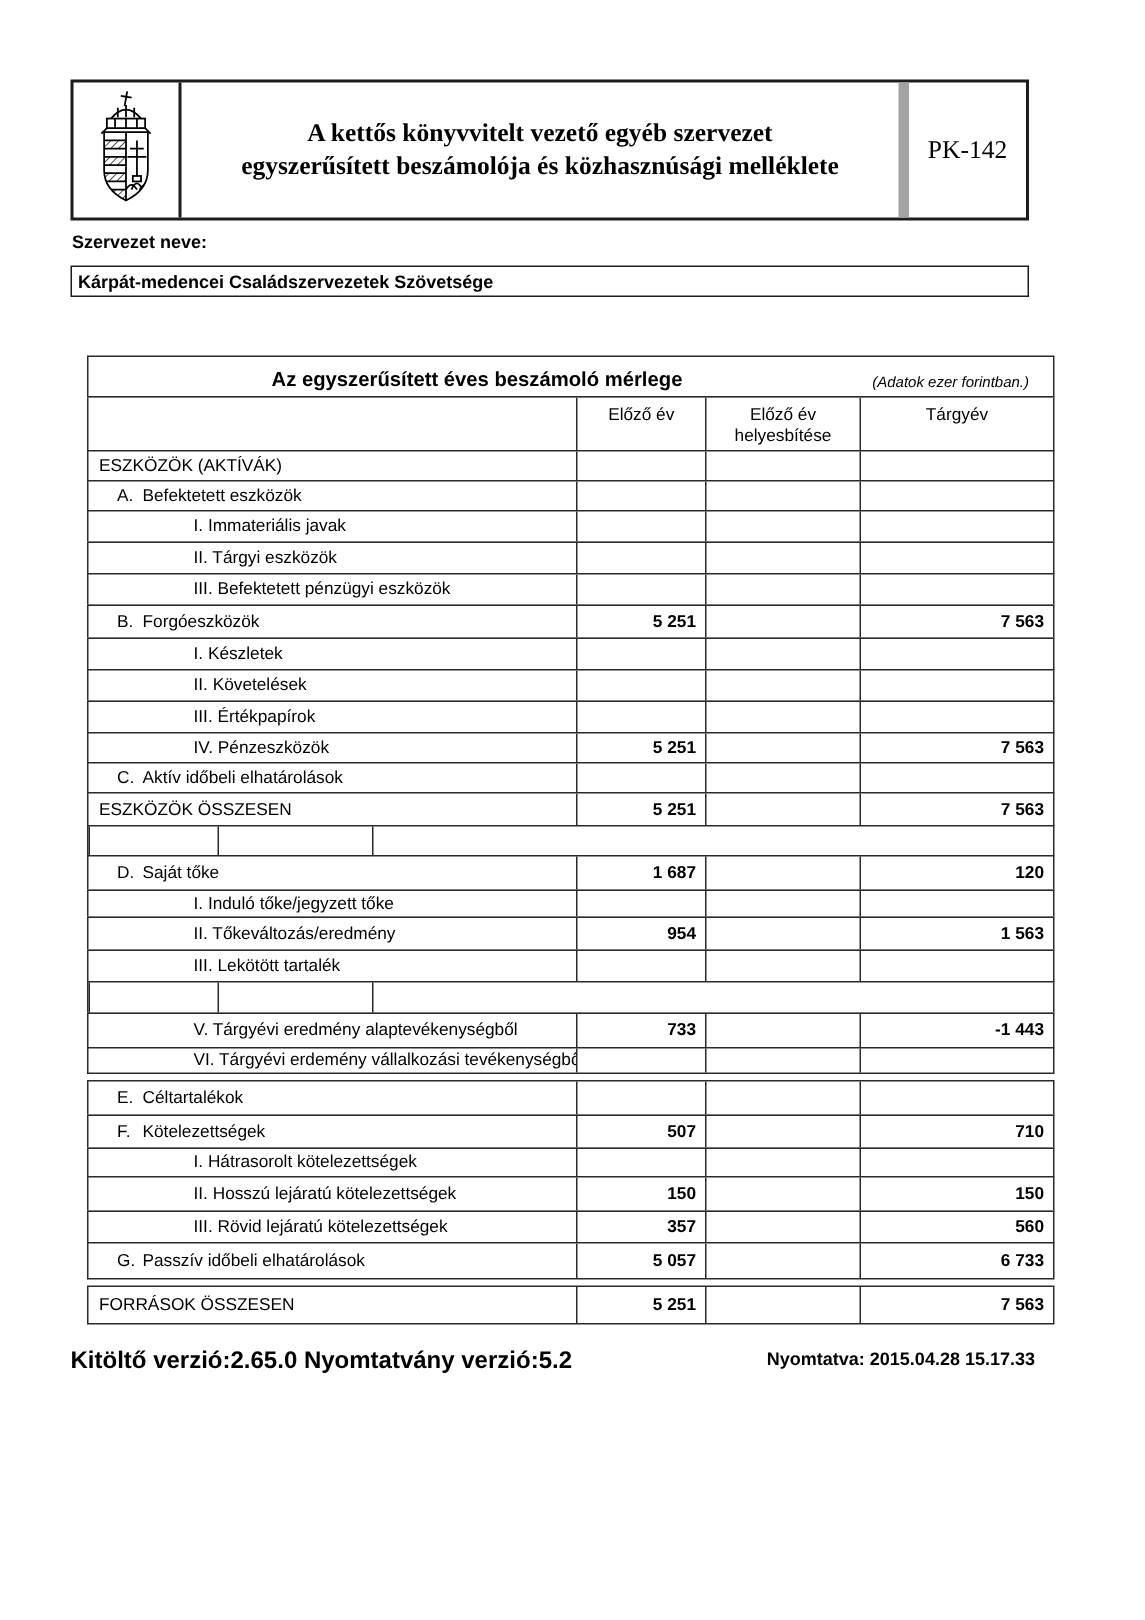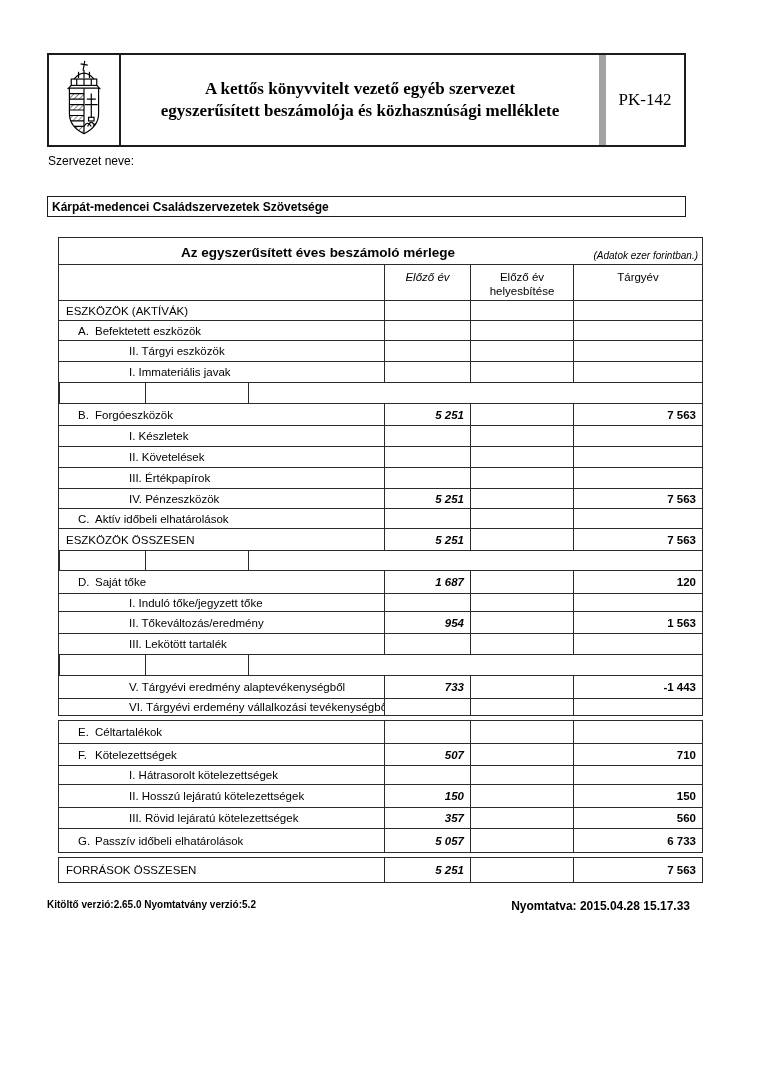--- a/index.html
+++ b/index.html
@@ -17,60 +17,60 @@
   }
   .arms-cell { width:72px; border-right:2px solid #1c1c1c; display:flex; align-items:center; justify-content:center; }
   .title-cell { flex:1; display:flex; align-items:center; justify-content:center; text-align:center; padding:0 8px; }
   .title-cell .t {
     font-family:"Liberation Serif", serif; font-weight:bold; font-size:17px; line-height:1.3;
   }
   .pk-cell { width:85px; border-left:7px solid #a3a3a3; display:flex; align-items:center; justify-content:center;
     font-family:Liberation Serif, serif; font-size:17px; }
 
   
-  .org-label { position:absolute; left:48px; top:154px; font-size:12px; font-weight:normal; }
+  .org-label { position:absolute; left:48px; top:154px; font-size:12px; font-weight:bold; }
   .org-box {
     position:absolute; left:47px; top:177px; width:639px; height:21px;
     border:1.5px solid #1c1c1c; display:flex; align-items:center; padding-left:4px;
-    font-size:12px; font-weight:bold; background:#fff;margin-top:19px;
+    font-size:12px; font-weight:bold; background:#fff;
   }
 
   
   .bs { position:absolute; left:58px; top:237px; width:645px; }
   .trow { border:1px solid #2a2a2a; margin-top:-1px; display:flex; background:#fff; }
   .trow:first-child { margin-top:0; }
   .gap { margin-top:4px; }
 
   .title-row { height:28px; position:relative; display:block; }
   .bs-title {
     position:absolute; left:0; right:125px; top:0; height:28px;
     display:flex; align-items:center; justify-content:center;
     font-size:13.5px; font-weight:bold;
   }
-  .unit-note { position:absolute; right:4px; bottom:3px; font-size:10px; font-style:italic; }
+  .unit-note { position:absolute; right:16px; bottom:3px; font-size:10px; font-style:italic; }
 
   .header-row { height:37px; }
   .hc { display:flex; justify-content:center; padding-top:5px; text-align:center; font-size:11.5px; line-height:1.25; }
 
   .c-label { width:325px; }
-  .c1 { width:86px;  border-left:1px solid #2a2a2a;font-style:italic; }
+  .c1 { width:86px;  border-left:1px solid #2a2a2a; }
   .c2 { width:103px; border-left:1px solid #2a2a2a; }
   .c3 { flex:1;      border-left:1px solid #2a2a2a; }
 
   .lab { display:flex; align-items:center; font-size:11.5px; overflow:hidden; white-space:nowrap; }
   .lab.sec  { padding-left:7px; }
   .lab.sub  { padding-left:70px; }
   .letter { display:inline-block; width:36px; padding-left:19px; flex:none; }
   .val { display:flex; align-items:center; justify-content:flex-end; padding-right:6px; font-size:11.5px; font-weight:bold; }
 
   .h18{height:18px}.h19{height:19px}.h20{height:20px}.h21{height:21px}.h22{height:22px}
   .h23{height:23px}.h24{height:24px}.h25{height:25px}.h26{height:26px}
 
   
-  .footer-left  { position:absolute; left:47px;  top:899px; font-size:10px; font-weight:bold; }
+  .footer-left  { position:absolute; left:47px;  top:899px; font-size:16px; font-weight:bold; }
   .footer-right { position:absolute; right:73px; top:899px; font-size:12px; font-weight:bold; }
 
   .arms-svg { width:56px; height:82px; }
 </style>
 </head>
 <body>
 
 <div class="page">
 
   <div class="header-box">
@@ -169,34 +169,35 @@
       <div class="c-label lab">
         <span class="letter">A.</span>
         <span>Befektetett eszközök</span>
       </div>
       <div class="c1 val"></div>
       <div class="c2 val"></div>
       <div class="c3 val"></div>
     </div>
 
     <div class="trow h22">
+      <div class="c-label lab sub">I. Immateriális javak</div>
+      <div class="c1 val"></div>
+      <div class="c2 val"></div>
+      <div class="c3 val"></div>
+    </div>
+
+    <div class="trow h22">
       <div class="c-label lab sub">II. Tárgyi eszközök</div>
       <div class="c1 val"></div>
       <div class="c2 val"></div>
       <div class="c3 val"></div>
     </div>
 
     <div class="trow h22">
-      <div class="c-label lab sub">I. Immateriális javak</div>
-      <div class="c1 val"></div>
-      <div class="c2 val"></div>
-      <div class="c3 val"></div>
-    </div>
-
-    <div class="trow h22">
+      <div class="c-label lab sub">III. Befektetett pénzügyi eszközök</div>
       <div class="c1 val"></div>
       <div class="c2 val"></div>
       <div class="c3 val"></div>
     </div>
 
     <div class="trow h23">
       <div class="c-label lab">
         <span class="letter">B.</span>
         <span>Forgóeszközök</span>
       </div>

